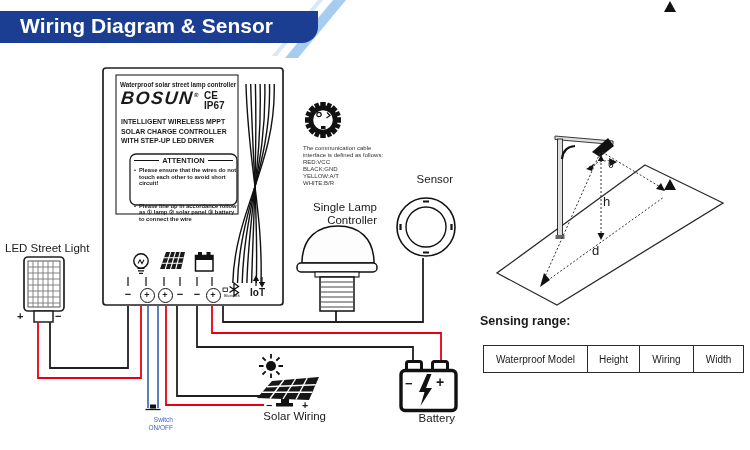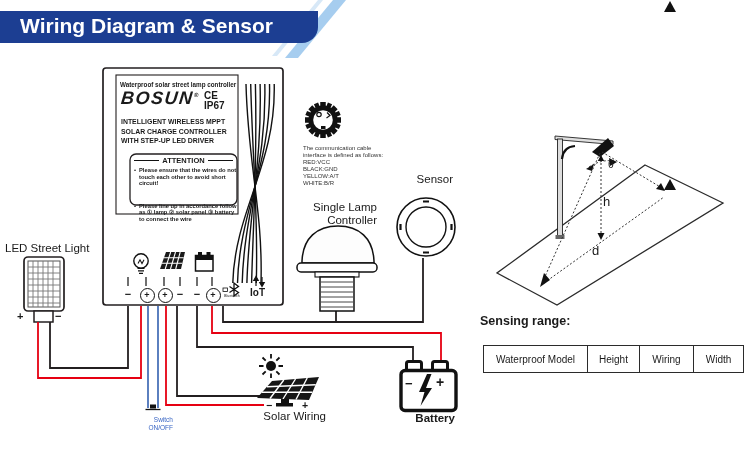--- a/index.html
+++ b/index.html
@@ -242,21 +242,21 @@
 </div>
 
 <div class="t c" style="left:399px;top:173px;width:54px;font-size:11.5px;">Sensor</div>
 
 <div class="t" style="left:266px;top:399px;font-size:10.5px;font-weight:bold;">−</div>
 <div class="t" style="left:302px;top:399px;font-size:10.5px;font-weight:bold;">+</div>
 <div class="t c" style="left:254px;top:410px;width:72px;font-size:11.5px;">Solar Wiring</div>
 
 <div class="t" style="left:405px;top:376px;font-size:13px;font-weight:bold;z-index:3;">−</div>
 <div class="t" style="left:436px;top:374px;font-size:14px;font-weight:bold;z-index:3;">+</div>
-<div class="t c" style="left:403px;top:412px;width:52px;font-size:11.5px;font-weight:bold;">Battery</div>
+<div class="t c" style="left:403px;top:412px;width:52px;font-size:11.5px;">Battery</div>
 
 <div class="t" style="left:608px;top:158px;font-size:10.5px;">θ</div>
 <div class="t" style="left:603px;top:194px;font-size:13px;">h</div>
 <div class="t" style="left:592px;top:243px;font-size:13px;">d</div>
 
 <div class="t" style="left:480px;top:314px;font-size:12.5px;font-weight:bold;">Sensing range:</div>
 <table class="sense">
   <colgroup>
         <col style="width:104px">
         <col style="width:52px">

